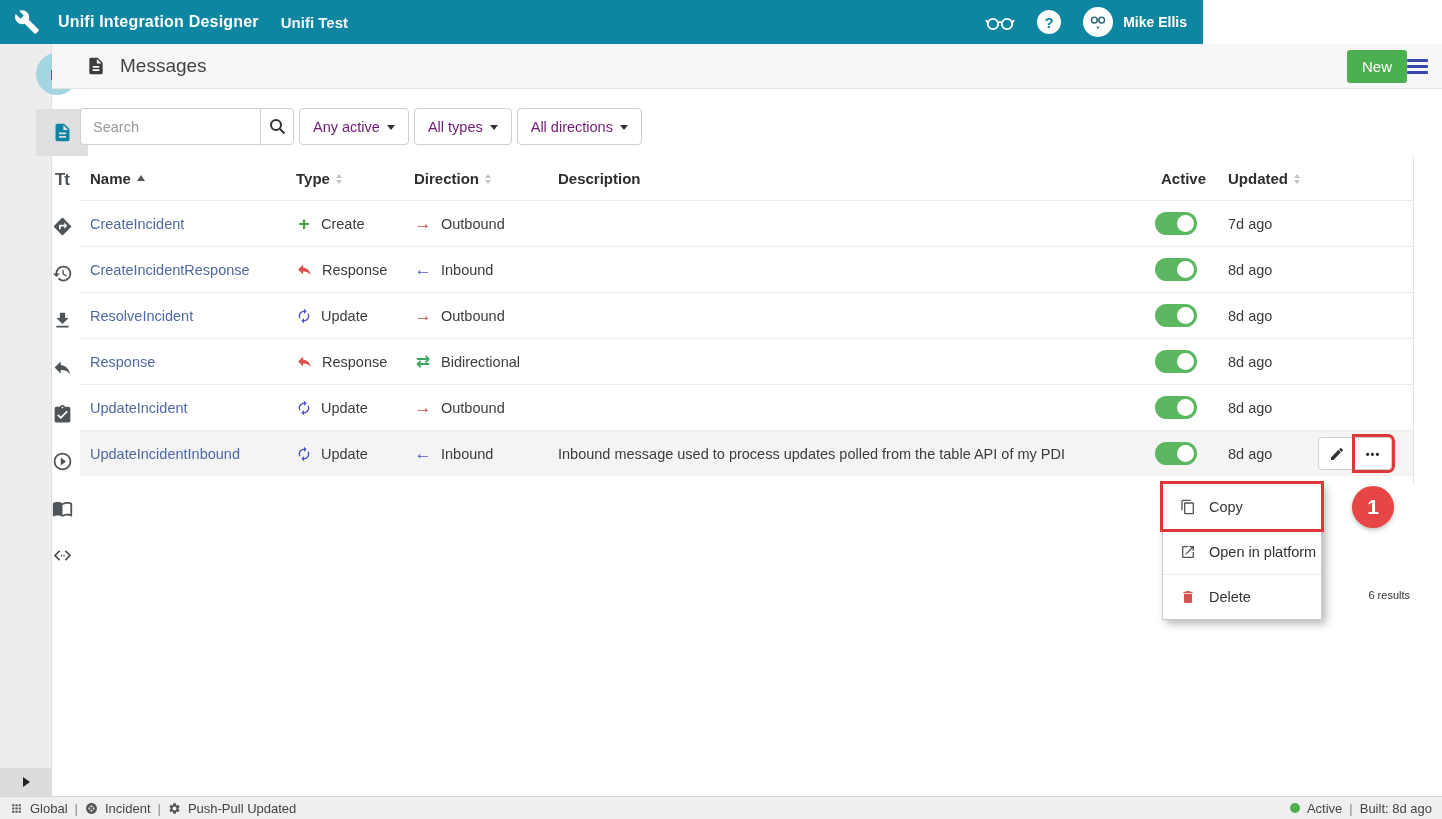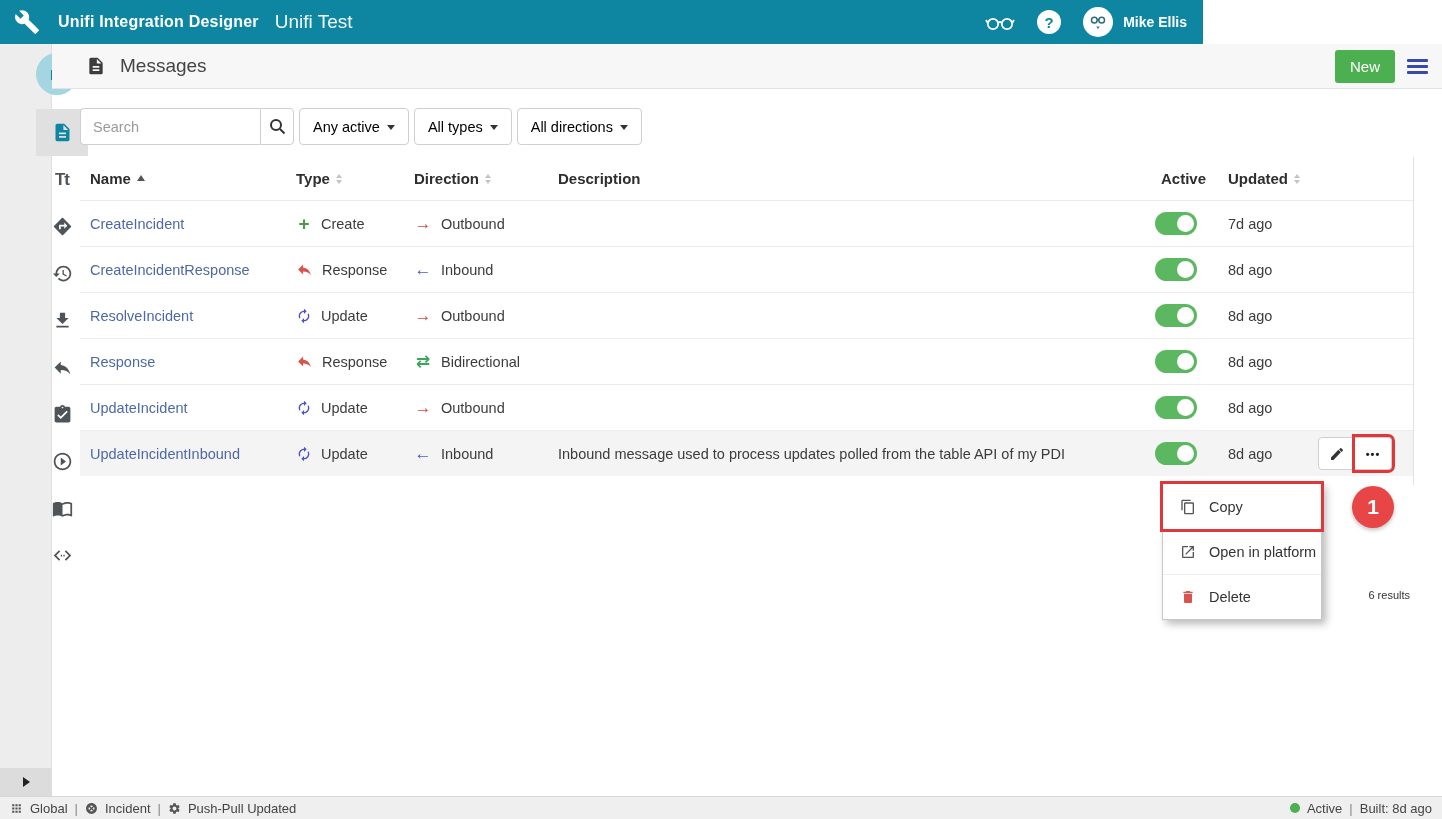--- a/index.html
+++ b/index.html
@@ -4,21 +4,21 @@
 <style>
   * { margin:0; padding:0; box-sizing:border-box; }
   html,body { width:1442px; height:819px; overflow:hidden; }
   body { font-family:"Liberation Sans","DejaVu Sans",sans-serif; background:#fff; color:#333; }
   .app { position:relative; width:1442px; height:819px; }
 
   
   .topbar { position:absolute; left:0; top:0; width:1203px; height:44px; background:#0e86a1; display:flex; align-items:center; color:#fff; }
   .topbar .wrench { margin-left:14px; width:26px; height:26px; }
   .topbar .app-title { margin-left:18px; font-size:16px; font-weight:bold; letter-spacing:.2px; }
-  .topbar .env { margin-left:16px; font-size:19px; font-weight:normal; opacity:.95; }
+  .topbar .env { margin-left:22px; font-size:15px; font-weight:bold; opacity:.95; }
   .topbar .right { margin-left:auto; display:flex; align-items:center; gap:22px; padding-right:16px; }
   .help-circle { width:24px; height:24px; border-radius:50%; background:#fff; color:#0e86a1; display:flex; align-items:center; justify-content:center; font-weight:bold; font-size:15px; }
   .help-circle::after { content:"?"; }
   .avatar-wrap { display:flex; align-items:center; gap:10px; }
   .avatar { width:30px; height:30px; border-radius:50%; background:#fff; display:flex; align-items:center; justify-content:center; }
   .user-name { font-size:14px; font-weight:bold; }
 
   
   .leftbar { position:absolute; left:0; top:44px; width:52px; height:752px; background:#ededed; border-right:1px solid #e0e0e0;padding-left:36px; }
   .ws-avatar { width:42px; height:42px; border-radius:50%; background:#a3d6e0; color:#1b7f97; font-weight:bold; font-size:15px; display:flex; align-items:center; justify-content:center; margin:9px auto 14px auto; }
@@ -26,31 +26,31 @@
   .nav-item.active { background:#e0e0e0; color:#0e86a1; }
   .nav-item svg { width:21px; height:21px; }
   .tt-icon::after { content:"Tt"; font-weight:bold; font-size:17px; letter-spacing:-1px; }
   .collapse-btn { position:absolute; left:0; bottom:0; width:52px; height:28px; background:#dcdcdc; display:flex; align-items:center; justify-content:center; cursor:pointer; }
   .collapse-btn::after { content:""; border-left:7px solid #222; border-top:5px solid transparent; border-bottom:5px solid transparent; }
 
   
   .subheader { position:absolute; left:52px; top:44px; width:1390px; height:45px; background:#f7f7f7; border-bottom:1px solid #e3e3e3; display:flex; align-items:center; }
   .subheader .doc-icon { margin-left:34px; width:20px; height:20px; color:#3d3d3d; }
   .page-title { margin-left:14px; font-size:19px; color:#444; }
-  .subheader .right { margin-left:auto; display:flex; align-items:center; gap:12px; padding-right:14px; }
+  .subheader .right { margin-left:auto; display:flex; align-items:center; gap:0; padding-right:14px; }
   .new-btn { background:#4caf50; color:#fff; border:none; border-radius:3px; font-size:15px; padding:8px 15px; font-family:inherit; cursor:pointer; }
   .hamburger { width:21px; height:15px; display:flex; flex-direction:column; justify-content:space-between; cursor:pointer; }
   .hamburger span { display:block; height:3px; background:#3949ab; border-radius:1px; }
 
   
   .toolbar { position:absolute; left:80px; top:108px; display:flex; align-items:center; }
   .search-box { width:180px; height:37px; border:1px solid #cfcfcf; border-right:none; border-radius:4px 0 0 4px; padding:0 12px; font-size:14.5px; color:#333; font-family:inherit; outline:none; }
   .search-box::placeholder { color:#9a9a9a; }
   .search-btn { width:34px; height:37px; border:1px solid #cfcfcf; background:#fff; border-radius:0 4px 4px 0; display:flex; align-items:center; justify-content:center; cursor:pointer; }
-  .filter-btn { height:37px; margin-left:5px; border:1px solid #cfcfcf; border-radius:4px; background:#fff; font-size:14.5px; color:#000000; font-family:inherit; padding:0 13px; display:flex; align-items:center; gap:7px; cursor:pointer; }
+  .filter-btn { height:37px; margin-left:5px; border:1px solid #cfcfcf; border-radius:4px; background:#fff; font-size:14.5px; color:#701a75; font-family:inherit; padding:0 13px; display:flex; align-items:center; gap:7px; cursor:pointer; }
   .filter-btn:first-of-type { margin-left:4px; }
   .caret-down { border-left:4.5px solid transparent; border-right:4.5px solid transparent; border-top:5.5px solid #333; margin-top:2px; }
 
   
   .tbl { position:absolute; left:80px; top:157px; width:1333px; }
   .tr { display:grid; grid-template-columns:216px 118px 144px 597px 73px 90px 95px; align-items:center; }
   .thead { height:43px; font-weight:bold; font-size:15px; color:#2e2e2e; }
   .th { display:flex; align-items:center; gap:6px; }
   .th.name { padding-left:10px; }
   .th.active { padding-left:6px; }

